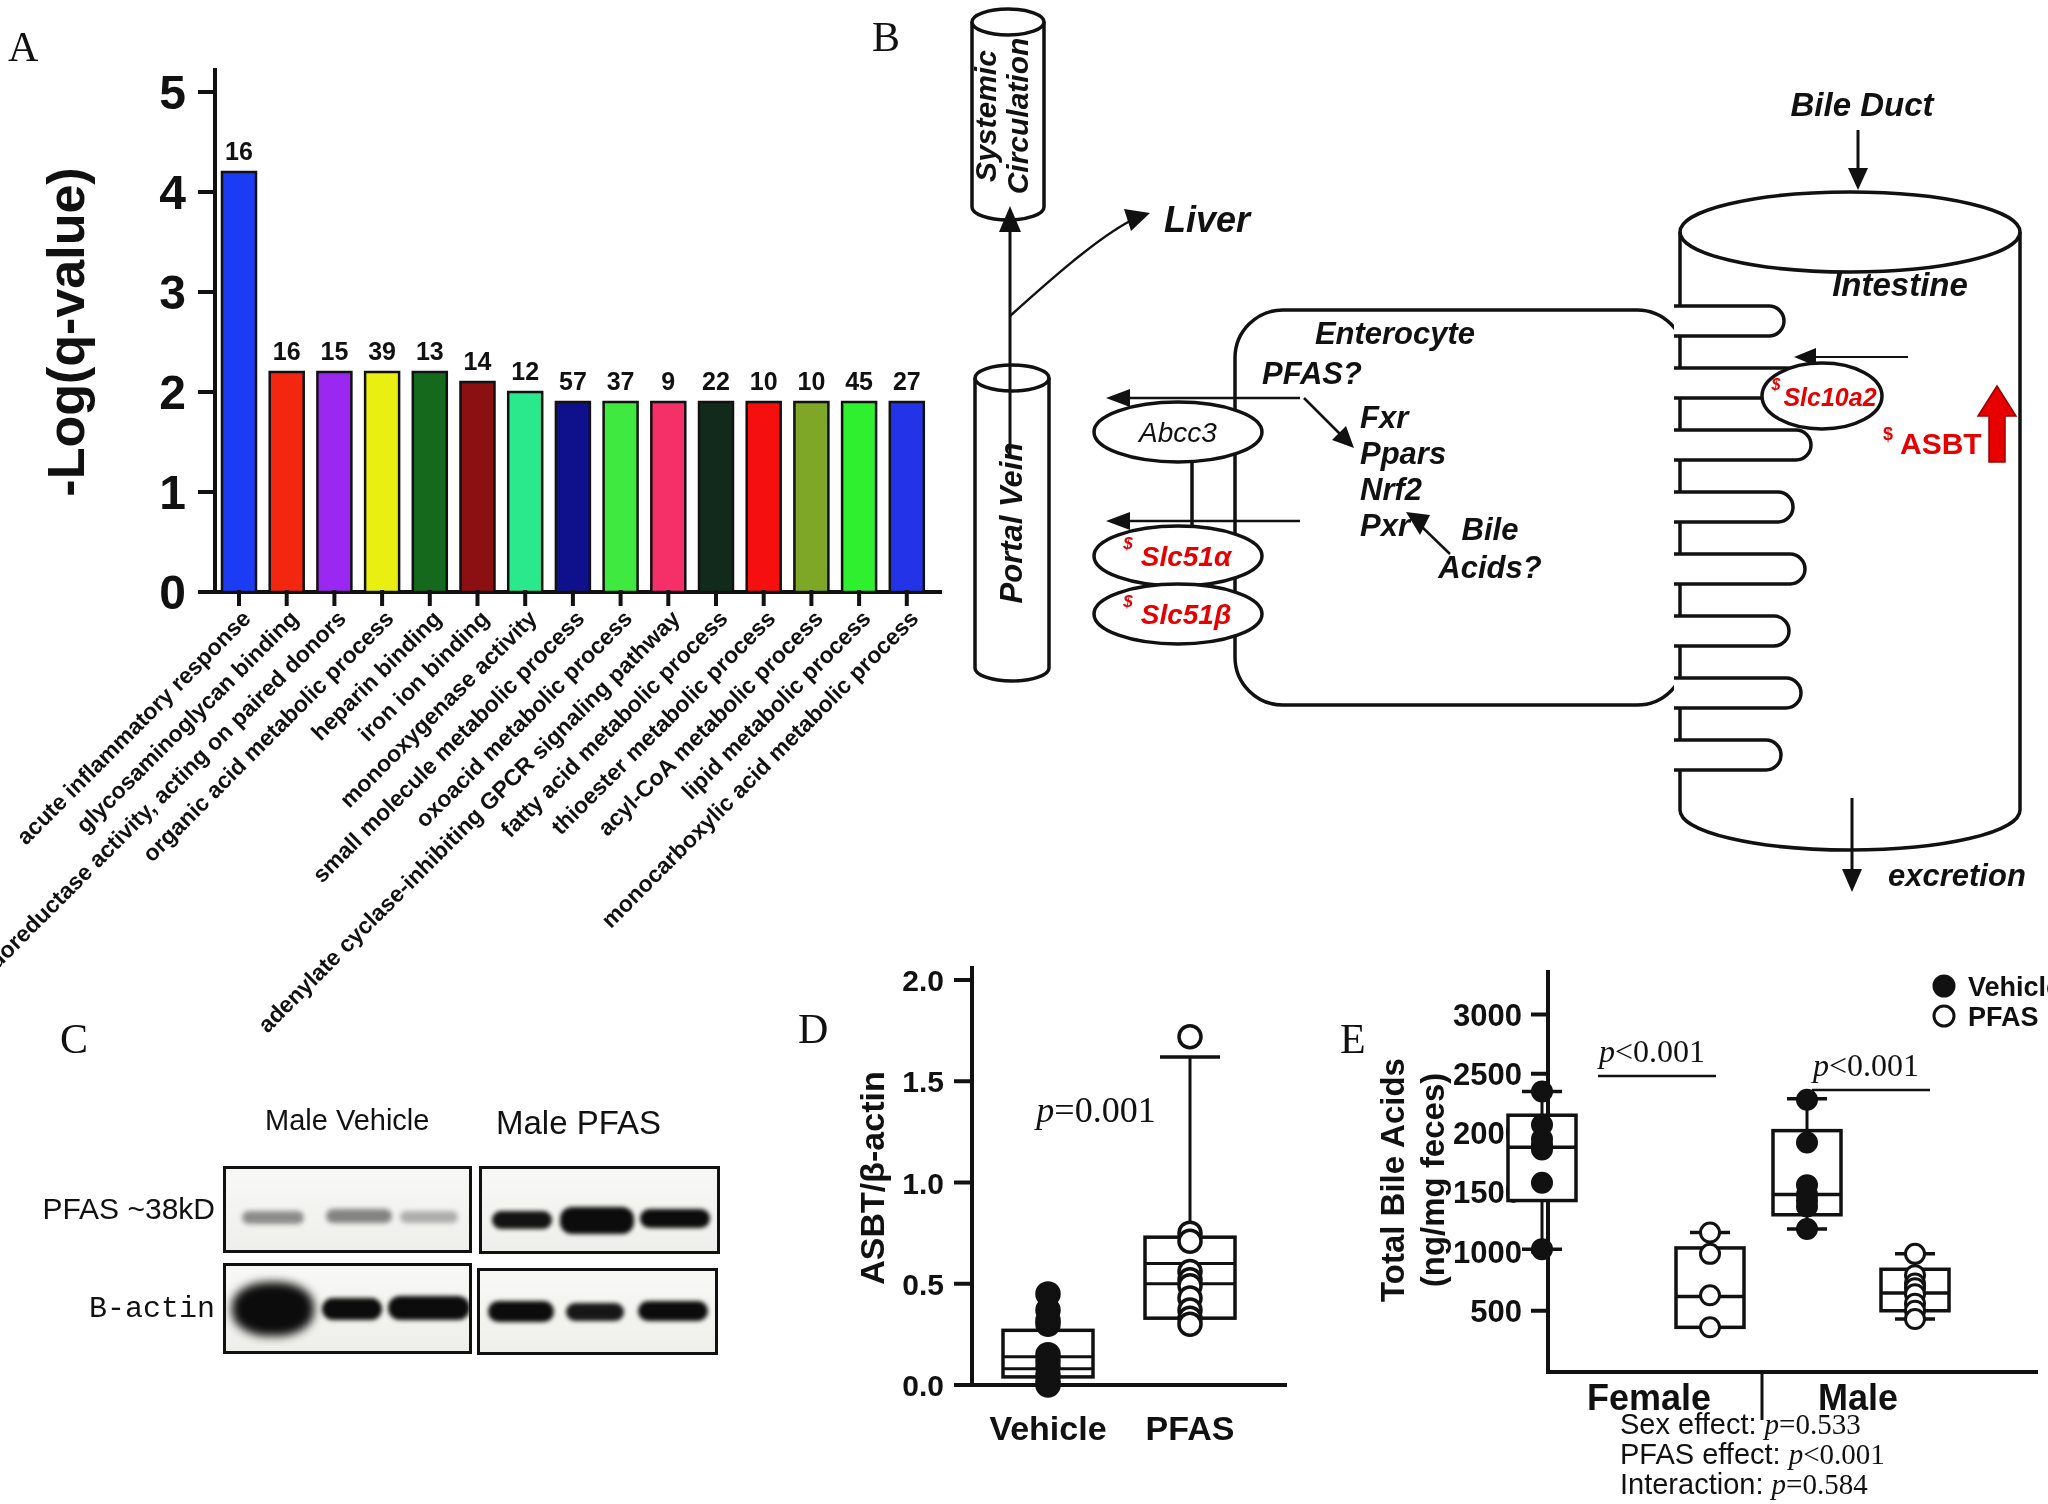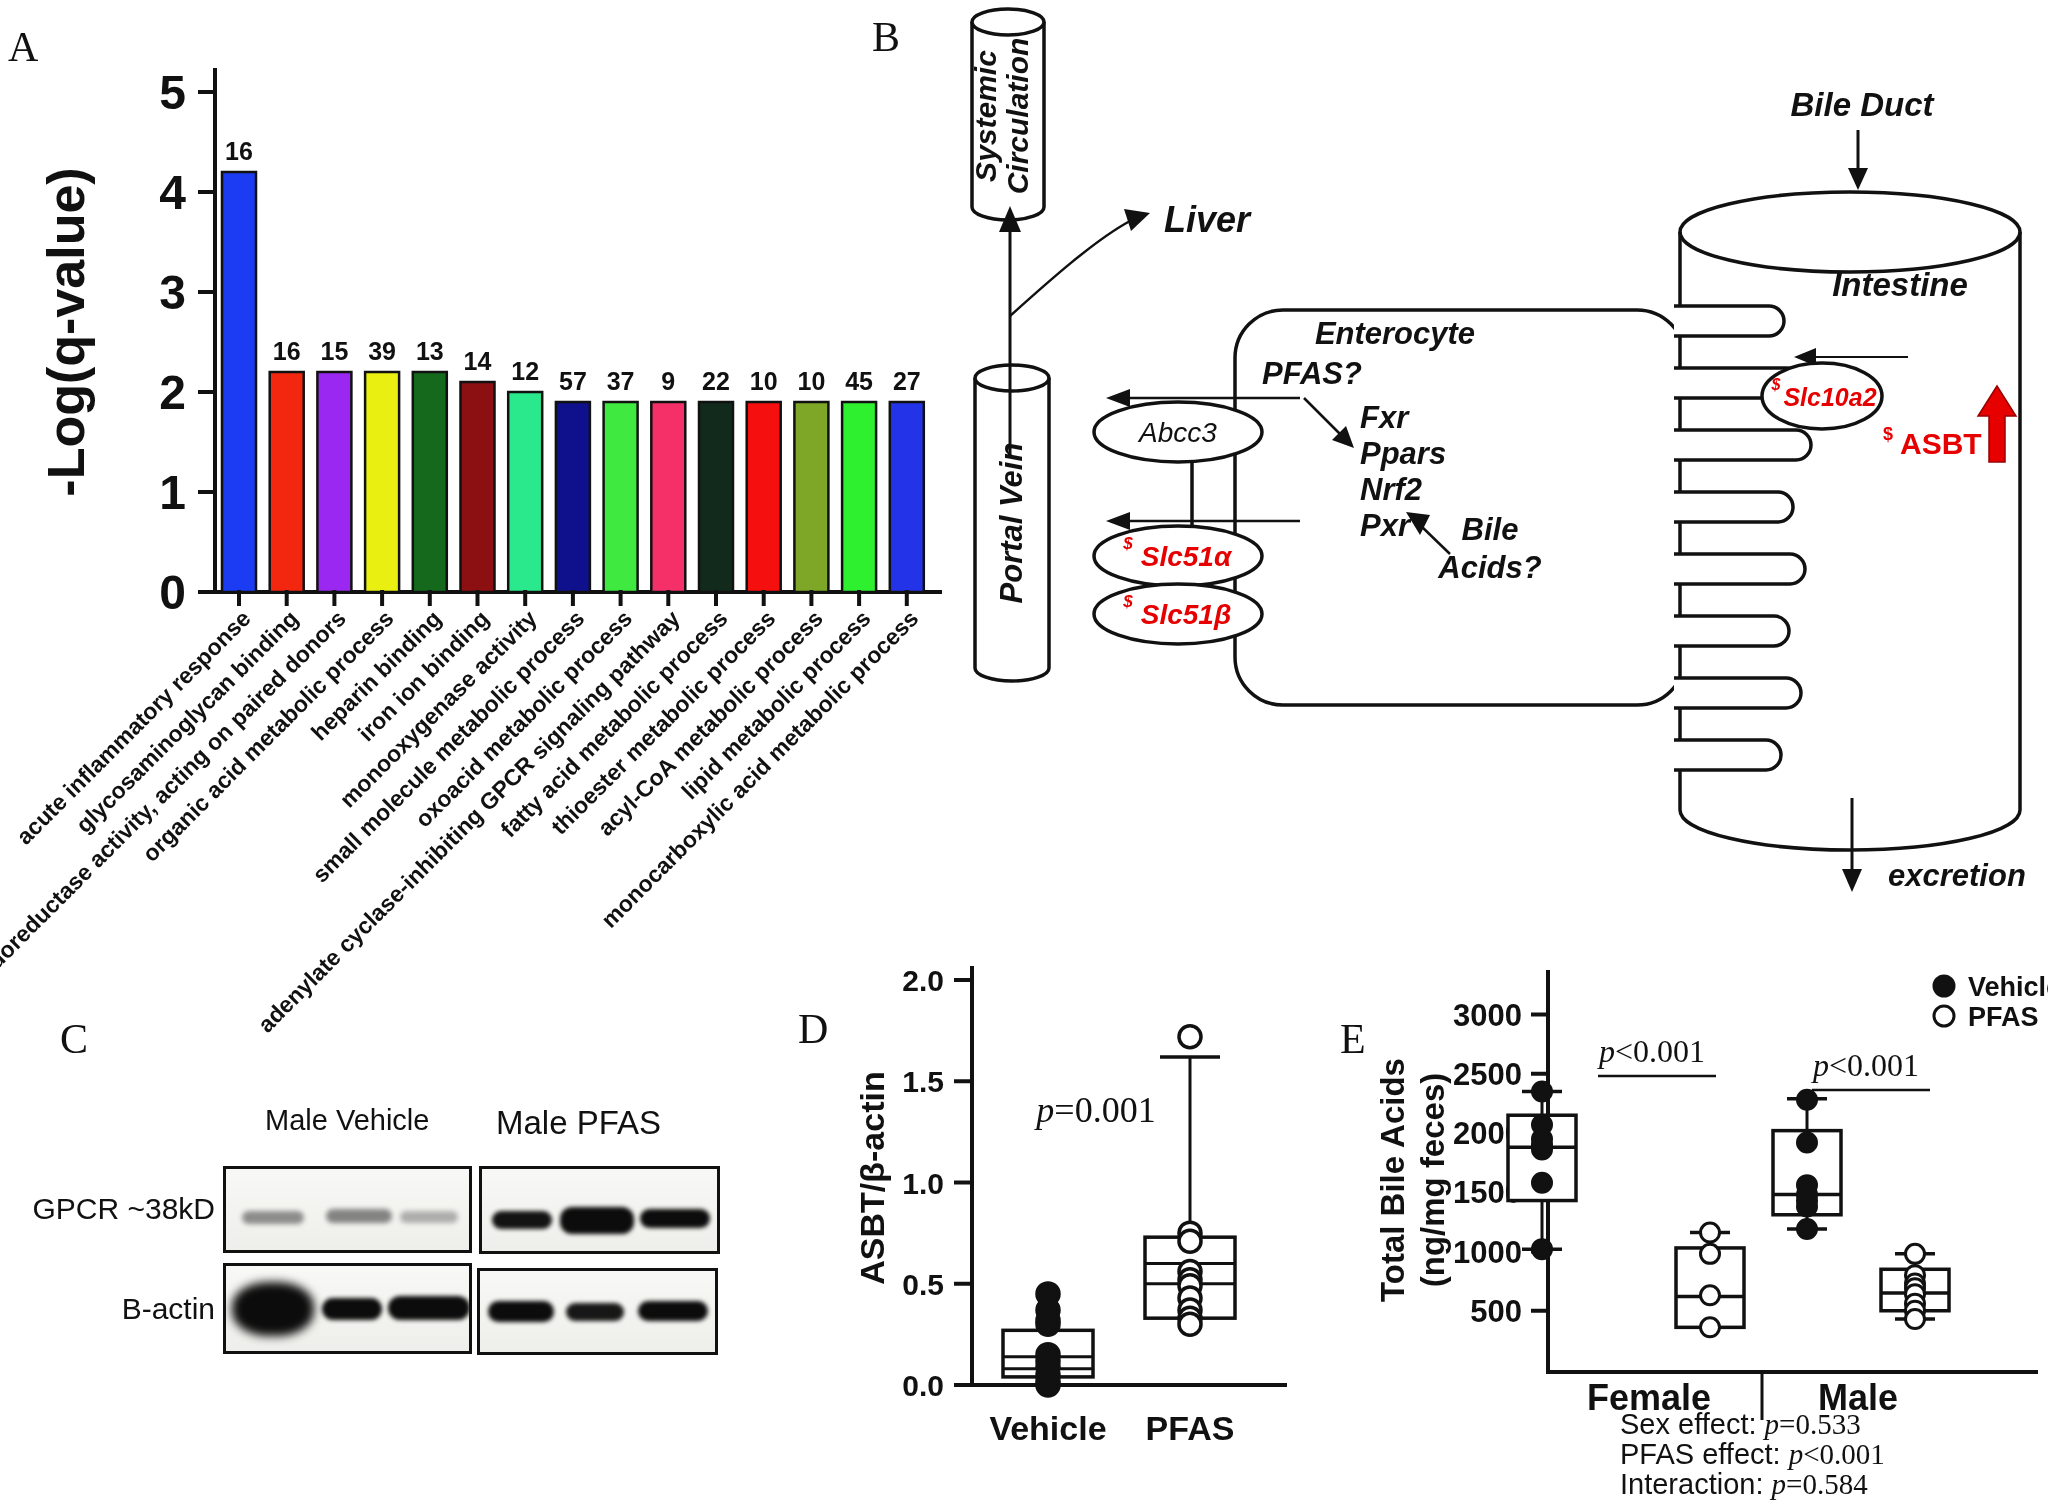--- a/index.html
+++ b/index.html
@@ -217,22 +217,22 @@
     <text x="1830" y="406" text-anchor="middle" class="fs b i red" font-size="25">Slc10a2</text>
 
     <text x="1888" y="440" text-anchor="middle" class="fs b red" font-size="18">$</text>
     <text x="1900" y="454" text-anchor="start" class="fs b red" font-size="30">ASBT</text>
     <polygon points="1997,386 2016,416 2005,416 2005,462 1989,462 1989,416 1978,416" fill="#e60000" stroke="#990000" stroke-width="1.5"></polygon>
   </svg>
 
   <div id="panelC" style="position:absolute;left:0;top:0;width:2048px;height:1504px;">
     <div class="pc-text" style="left:265px;top:1104px;width:200px;text-align:left;font-size:29px;">Male Vehicle</div>
     <div class="pc-text" style="left:496px;top:1104px;width:200px;font-size:33px;">Male PFAS</div>
-    <div class="pc-text" style="left:30px;top:1192px;width:185px;text-align:right;font-size:30px;">GPCR ~38kD</div>
-    <div class="pc-text" style="left:30px;top:1292px;width:185px;text-align:right;font-size:30px;">B-actin</div>
+    <div class="pc-text" style="left:30px;top:1192px;width:185px;text-align:right;font-size:30px;">PFAS ~38kD</div>
+    <div class="pc-text" style="left:30px;top:1292px;width:185px;text-align:right;font-size:30px;font-family:Liberation Mono, monospace;">B-actin</div>
 
   <div class="blot" style="left: 223px; top: 1166px; width: 249px; height: 87px;">
         <div class="band" style="left: 16px; top: 42px; width: 62px; height: 13px; background: rgb(58, 58, 58); opacity: 0.55; border-radius: 12px; filter: blur(2.5px);"></div>
         <div class="band" style="left: 100px; top: 40px; width: 66px; height: 14px; background: rgb(58, 58, 58); opacity: 0.6; border-radius: 12px; filter: blur(2.5px);"></div>
         <div class="band" style="left: 174px; top: 42px; width: 58px; height: 12px; background: rgb(58, 58, 58); opacity: 0.37; border-radius: 12px; filter: blur(2.5px);"></div>
       </div>
       <div class="blot" style="left: 479px; top: 1166px; width: 241px; height: 88px;">
         <div class="band" style="left: 10px; top: 42px; width: 60px; height: 18px; background: rgb(12, 12, 12); opacity: 0.97; border-radius: 12px; filter: blur(2px);"></div>
         <div class="band" style="left: 78px; top: 38px; width: 74px; height: 27px; background: rgb(12, 12, 12); opacity: 1; border-radius: 12px; filter: blur(2px);"></div>
         <div class="band" style="left: 158px; top: 40px; width: 70px; height: 19px; background: rgb(12, 12, 12); opacity: 1; border-radius: 12px; filter: blur(2px);"></div>

